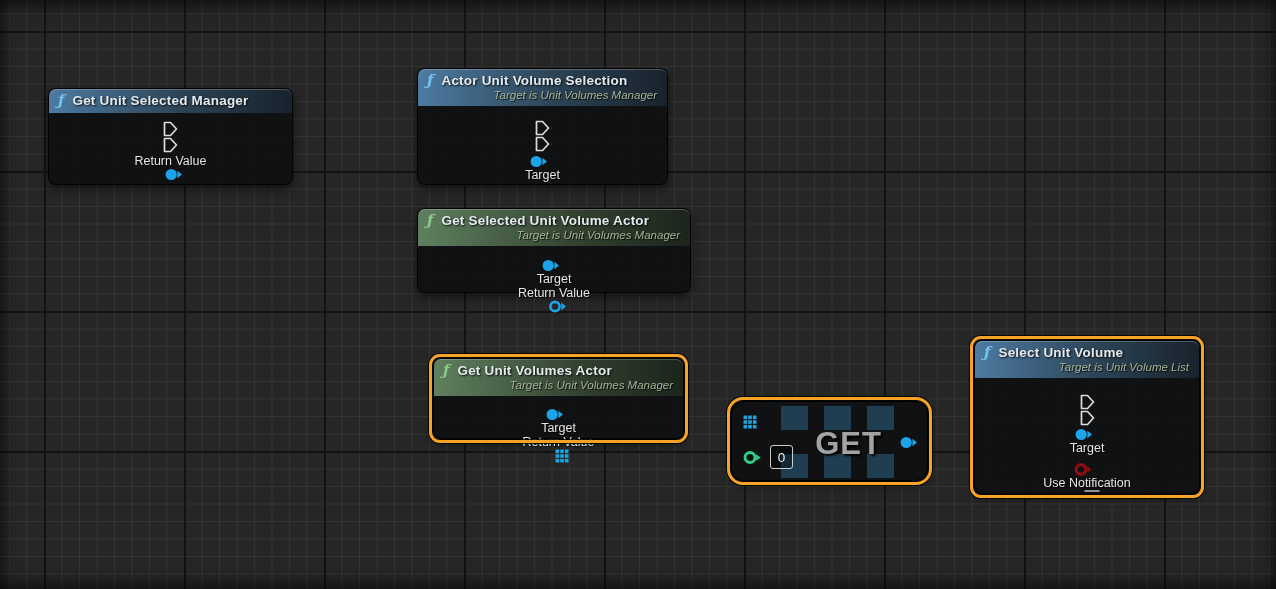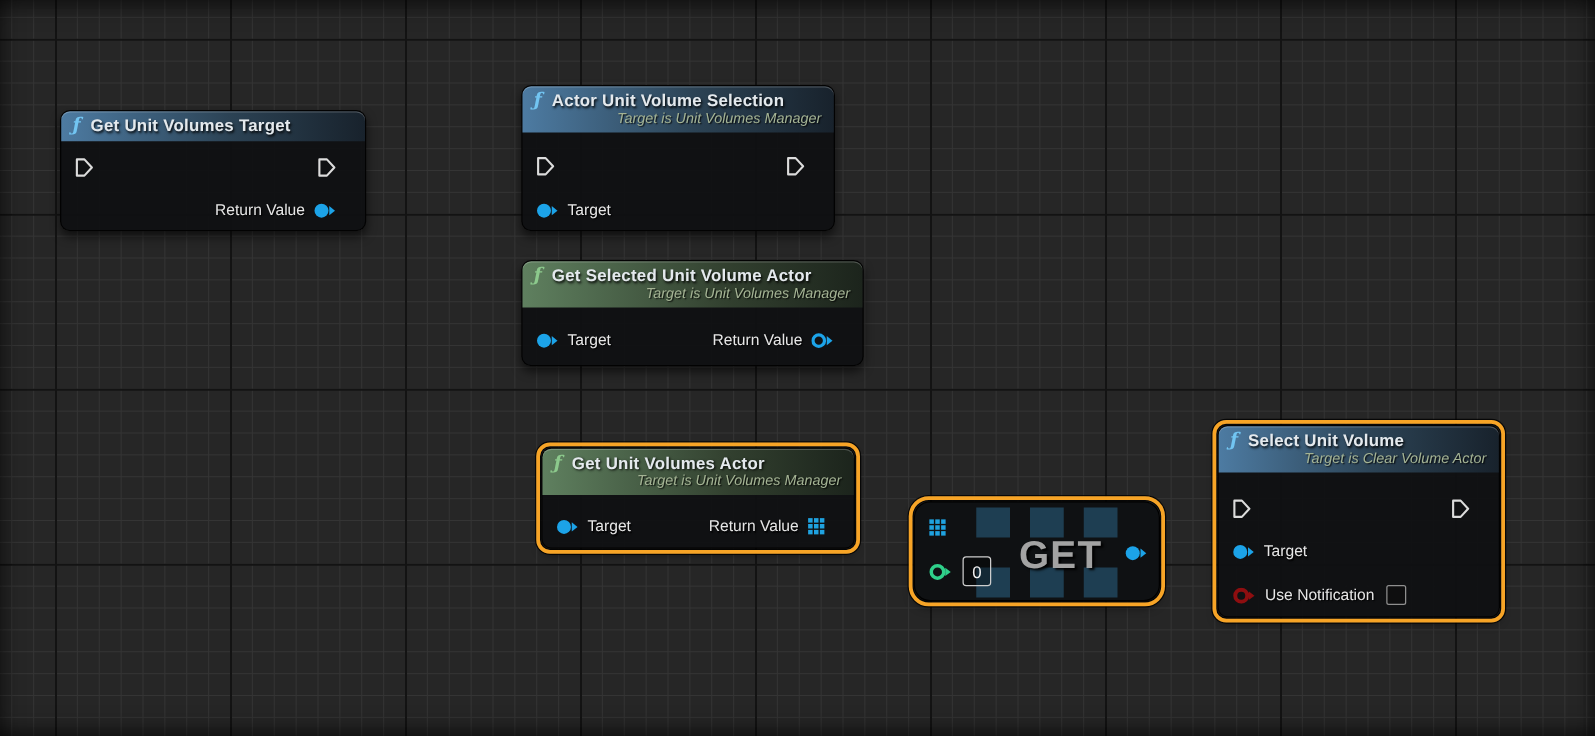--- a/index.html
+++ b/index.html
@@ -29,22 +29,22 @@
   .hdr-blue  { background:linear-gradient(to right, #4f7fa6 0%, #4d7ba2 0%, #2c4355 55%, #18222c 100%); }
   .hdr-green { background:linear-gradient(to right, #5f805f 0%, #32402f 60%, #1c241c 100%); }
   .hdr-line1 { display:flex; align-items:center; gap:8px; }
   .fn-icon { font-family:"DejaVu Serif", serif; font-style:italic; font-weight:bold; font-size:15px; line-height:16px; }
   .fn-blue  { color:#72c5f2; }
   .fn-green { color:#8cc98c; }
   .ttl { font-weight:bold; font-size:13.5px; letter-spacing:.2px; color:#e4e9ed;
     text-shadow:1px 1px 2px rgba(0,0,0,.9); white-space:nowrap; }
   .sub { font-style:italic; font-size:11.5px; color:#a4b394; padding-left:25px; margin-top:1px;
     text-shadow:1px 1px 1px rgba(0,0,0,.8); white-space:nowrap;text-align:right; }
-  .row { position:absolute; left:0; right:12px; height:26px; display:flex; align-items:center;
-    padding:0 11px; font-size:12.5px; color:#e6e6e6; text-shadow:1px 1px 1px rgba(0,0,0,.9); }
+  .row { position:absolute; left:0; right:0; height:26px; display:flex; align-items:center;
+    padding:0 11px; font-size:12.5px; color:#e6e6e6; text-shadow:1px 1px 1px rgba(0,0,0,.9);flex-direction:column; }
   .row .gap { flex:1; }
   .row .lab { white-space:nowrap; }
   .pin { display:inline-flex; align-items:center; }
   .ml { margin-left:7px; } .mr { margin-right:7px; }
 
   
   .ring { position:absolute; z-index:30; border:3px solid #f7a426; border-radius:11px;
     box-shadow:0 0 0 1px rgba(0,0,0,.8), inset 0 0 0 1px rgba(0,0,0,.8); pointer-events:none; }
 
   
@@ -70,21 +70,21 @@
 </style>
 </head>
 <body>
 
 <div id="canvas">
 
   <div class="node" style="left:48px; top:88px; width:245px; height:97px;">
     <div class="hdr hdr-blue">
       <div class="hdr-line1">
         <span class="fn-icon fn-blue">ƒ</span>
-        <span class="ttl">Get Unit Volumes Target</span>
+        <span class="ttl">Get Unit Selected Manager</span>
       </div>
     </div>
     <div class="row" style="top:32px;">
       <span class="pin">
         <svg width="15" height="16" viewBox="0 0 15 16">
             <path d="M1.5 1.5 L7.5 1.5 L13.5 8 L7.5 14.5 L1.5 14.5 Z" fill="none" stroke="#dcdcdc" stroke-width="1.7" stroke-linejoin="round"></path>
           </svg>
       </span>
       <span class="gap"></span>
       <span class="pin">
@@ -238,21 +238,21 @@
         </svg>
     </span>
   </div>
 
   <div class="node" style="left:974px; top:340px; width:226px; height:154px;">
     <div class="hdr hdr-blue">
       <div class="hdr-line1">
         <span class="fn-icon fn-blue">ƒ</span>
         <span class="ttl">Select Unit Volume</span>
       </div>
-      <div class="sub">Target is Clear Volume Actor</div>
+      <div class="sub">Target is Unit Volume List</div>
     </div>
     <div class="row" style="top:53px;">
       <span class="pin">
         <svg width="15" height="16" viewBox="0 0 15 16">
             <path d="M1.5 1.5 L7.5 1.5 L13.5 8 L7.5 14.5 L1.5 14.5 Z" fill="none" stroke="#dcdcdc" stroke-width="1.7" stroke-linejoin="round"></path>
           </svg>
       </span>
       <span class="gap"></span>
       <span class="pin">
         <svg width="15" height="16" viewBox="0 0 15 16">

